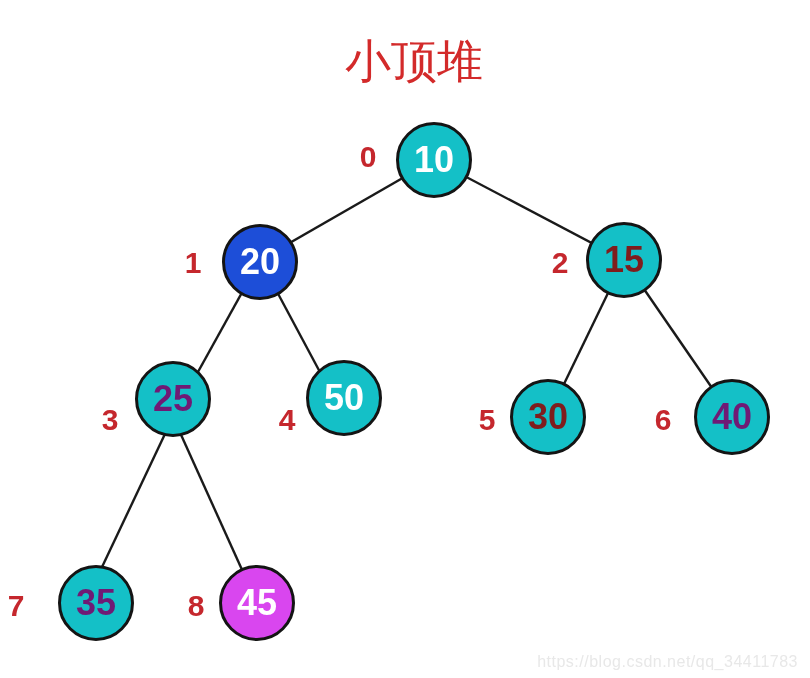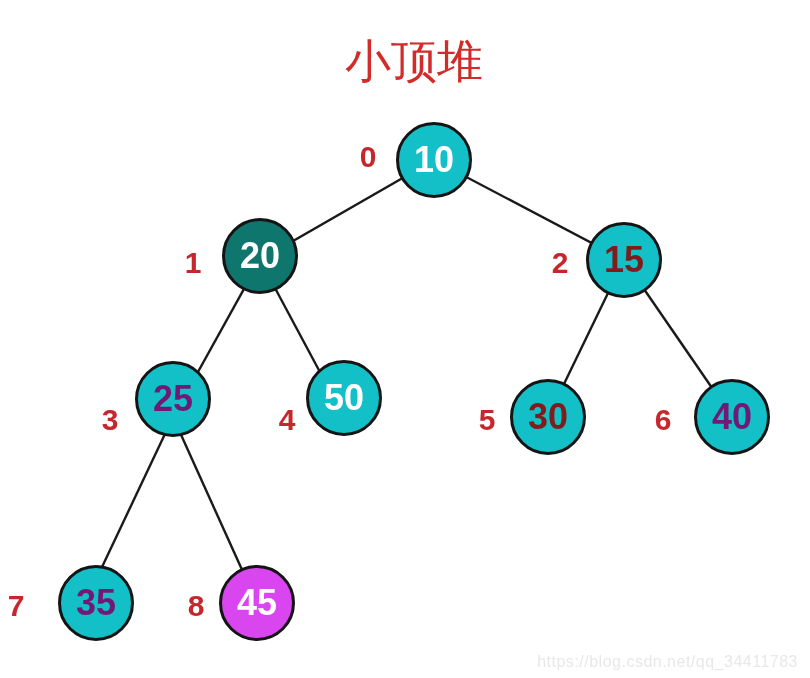--- a/index.html
+++ b/index.html
@@ -69,21 +69,21 @@
       <line x1="260" y1="260" x2="344" y2="417" stroke="#1a1a1a" stroke-width="2.4"></line>
       <line x1="624" y1="260" x2="548" y2="417" stroke="#1a1a1a" stroke-width="2.4"></line>
       <line x1="624" y1="260" x2="732" y2="417" stroke="#1a1a1a" stroke-width="2.4"></line>
       <line x1="173" y1="417" x2="85" y2="603" stroke="#1a1a1a" stroke-width="2.4"></line>
       <line x1="173" y1="417" x2="257" y2="603" stroke="#1a1a1a" stroke-width="2.4"></line>
     </svg>
 
   <div id="node-layer">
       <div class="tree-node" style="left: 396px; top: 122px; background: rgb(20, 192, 199); border-color: rgb(20, 20, 20); color: rgb(255, 255, 255);">10</div>
       <div class="index-label" style="left: 368px; top: 157px; color: rgb(197, 39, 45);">0</div>
-      <div class="tree-node" style="left: 222px; top: 218px; background: #0f766e; border-color: rgb(20, 20, 20); color: rgb(255, 255, 255);">20</div>
+      <div class="tree-node" style="left: 222px; top: 224px; background: #1d4ed8; border-color: rgb(20, 20, 20); color: rgb(255, 255, 255);">20</div>
       <div class="index-label" style="left: 193px; top: 263px; color: rgb(197, 39, 45);">1</div>
       <div class="tree-node" style="left: 586px; top: 222px; background: rgb(20, 192, 199); border-color: rgb(20, 20, 20); color: #7f1d1d;">15</div>
       <div class="index-label" style="left: 560px; top: 263px; color: rgb(197, 39, 45);">2</div>
       <div class="tree-node" style="left: 135px; top: 361px; background: rgb(20, 192, 199); border-color: rgb(20, 20, 20); color: #701a75;">25</div>
       <div class="index-label" style="left: 110px; top: 420px; color: rgb(197, 39, 45);">3</div>
       <div class="tree-node" style="left: 306px; top: 360px; background: rgb(20, 192, 199); border-color: rgb(20, 20, 20); color: rgb(255, 255, 255);">50</div>
       <div class="index-label" style="left: 287px; top: 420px; color: rgb(197, 39, 45);">4</div>
       <div class="tree-node" style="left: 510px; top: 379px; background: rgb(20, 192, 199); border-color: rgb(20, 20, 20); color: #7f1d1d;">30</div>
       <div class="index-label" style="left: 487px; top: 420px; color: rgb(197, 39, 45);">5</div>
       <div class="tree-node" style="left: 694px; top: 379px; background: rgb(20, 192, 199); border-color: rgb(20, 20, 20); color: #701a75;">40</div>

